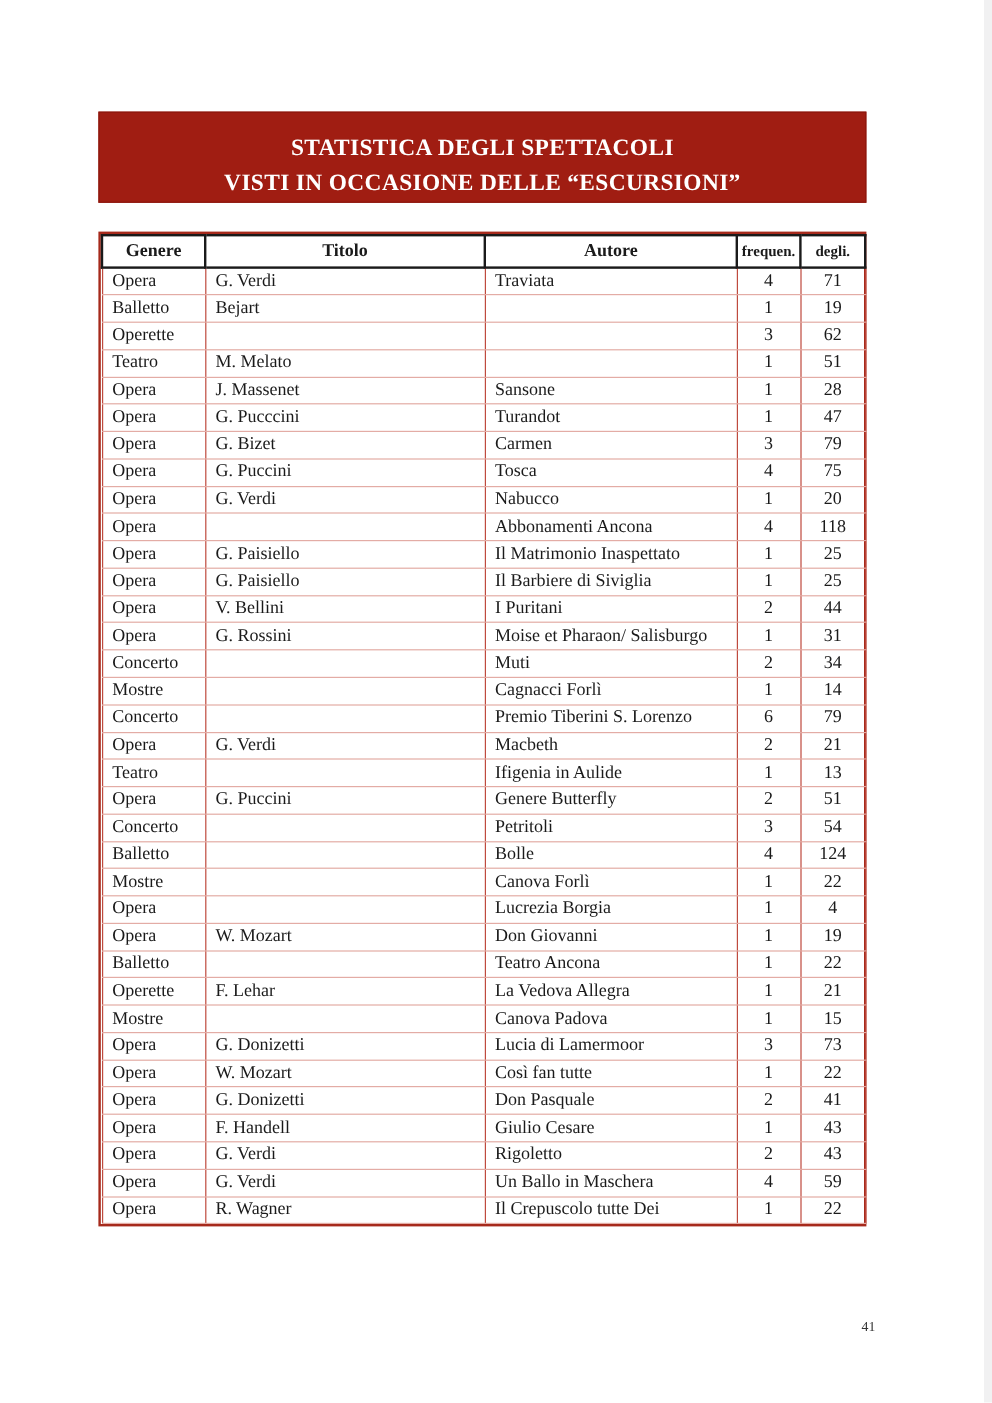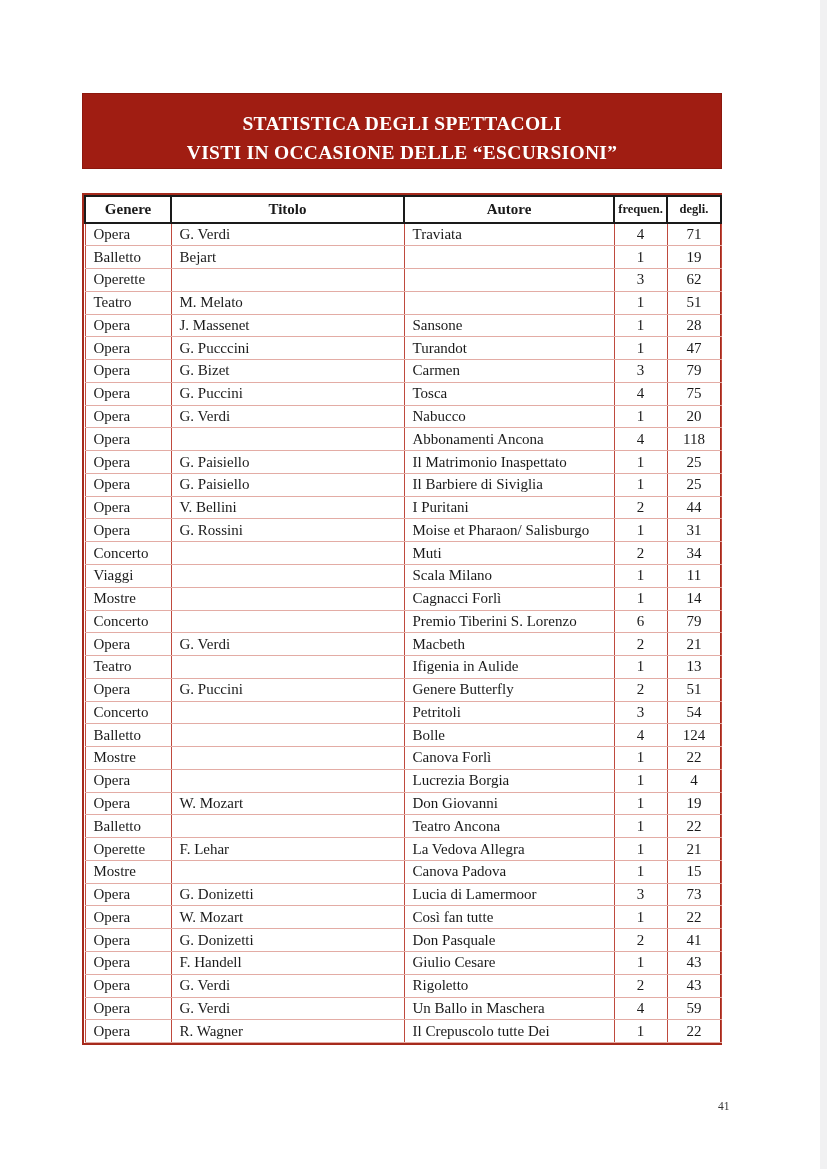--- a/index.html
+++ b/index.html
@@ -236,27 +236,20 @@
             <td class="num">31</td>
           </tr>
           <tr>
             <td>Concerto</td>
             <td></td>
             <td>Muti</td>
             <td class="num">2</td>
             <td class="num">34</td>
           </tr>
           <tr>
-            <td>Viaggi</td>
-            <td></td>
-            <td>Scala Milano</td>
-            <td class="num">1</td>
-            <td class="num">11</td>
-          </tr>
-          <tr>
             <td>Mostre</td>
             <td></td>
             <td>Cagnacci Forlì</td>
             <td class="num">1</td>
             <td class="num">14</td>
           </tr>
           <tr>
             <td>Concerto</td>
             <td></td>
             <td>Premio Tiberini S. Lorenzo</td>

